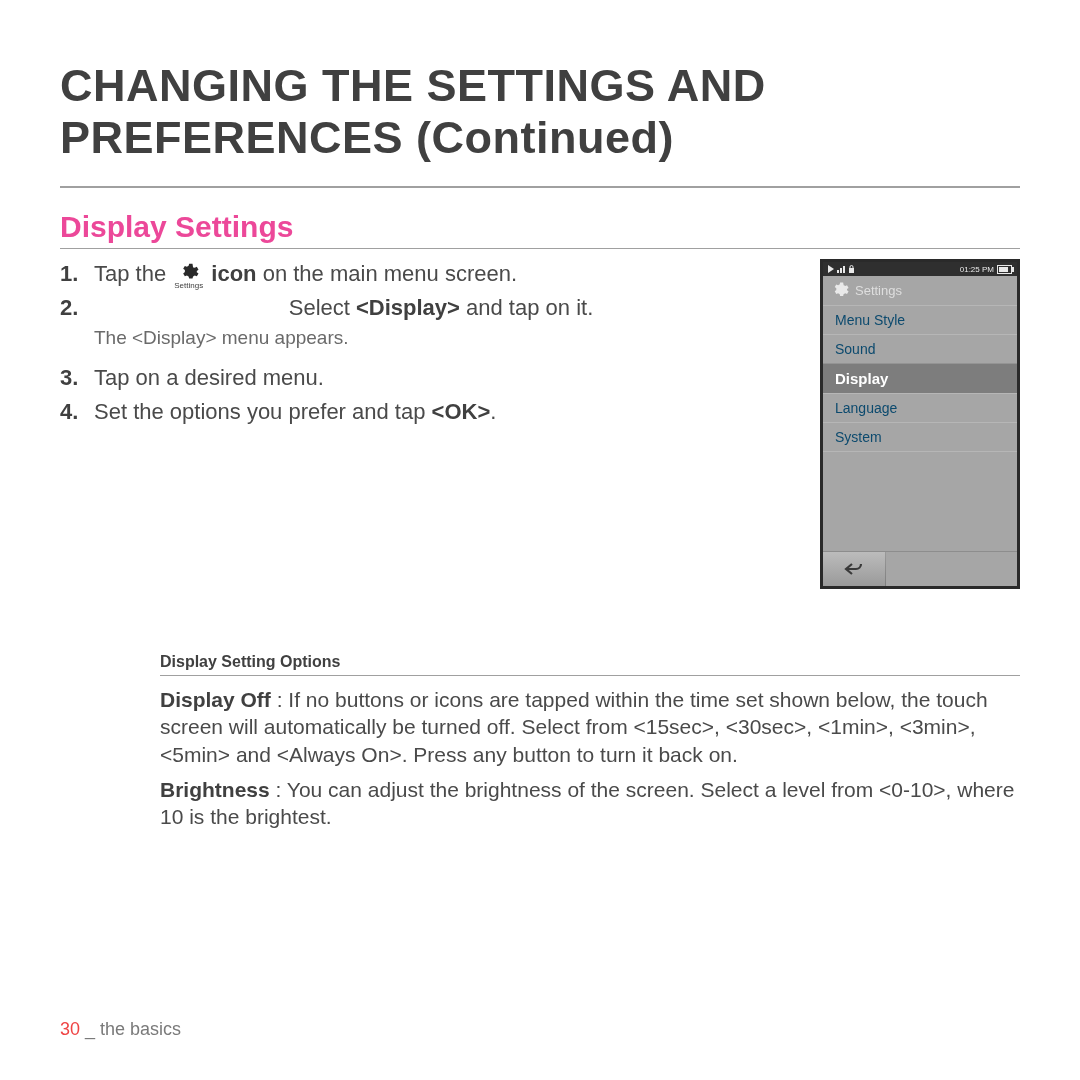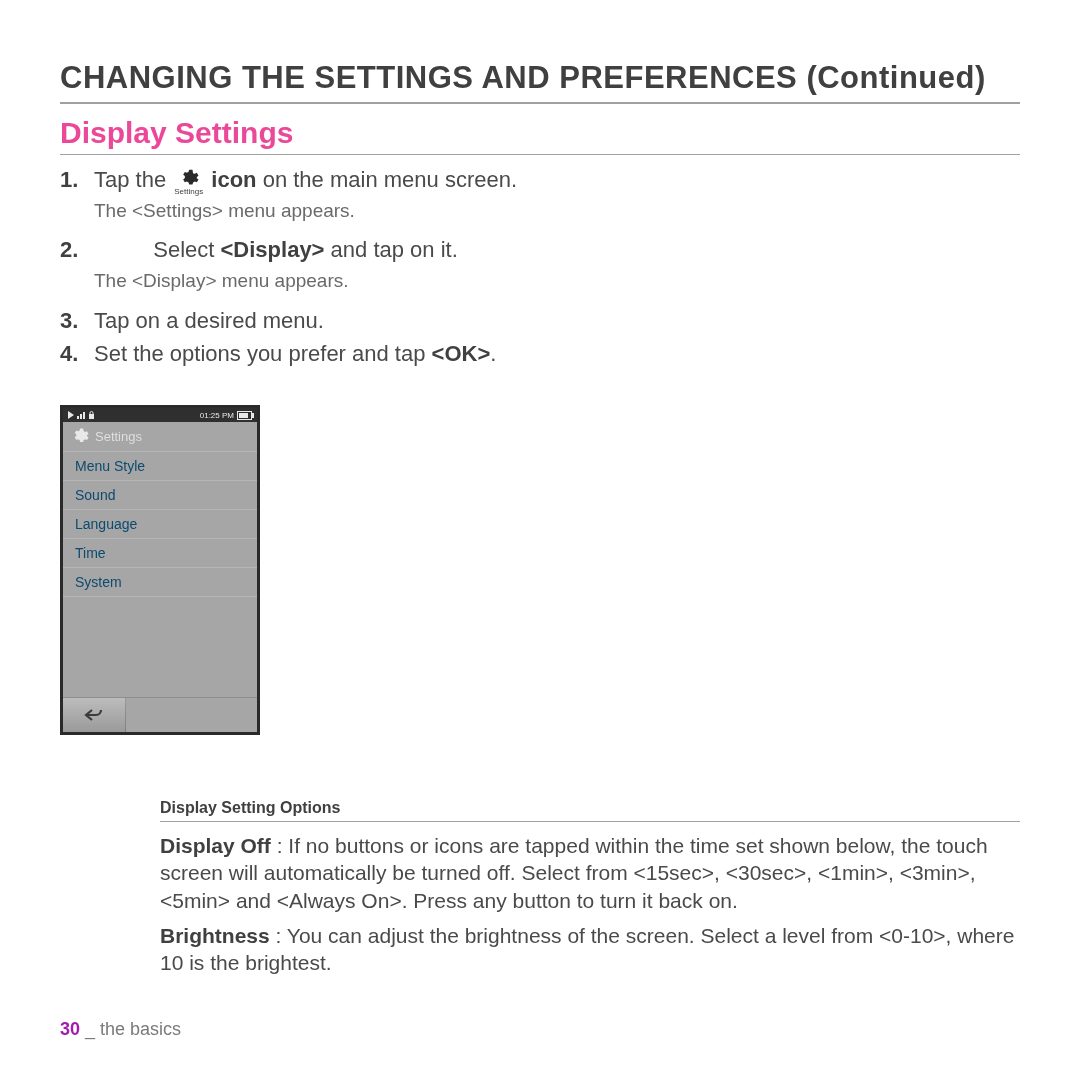--- a/index.html
+++ b/index.html
@@ -12,46 +12,45 @@
     color: #3f3f3f;
   }
   .page {
     position: relative;
     box-sizing: border-box;
     padding: 60px 60px 40px 60px;
     width: 1080px;
     height: 1080px;
   }
   .page-title {
-    font-size: 31px;
+    font-size: 45px;
     font-weight: bold;
     color: #404040;
     border-bottom: 2px solid #a0a0a0;
-    padding-bottom: 6px;
-    margin-bottom: 12px;
+    padding-bottom: 22px;
+    margin-bottom: 22px;
     letter-spacing: 0.5px;
   }
   .section-title {
     font-size: 30px;
     font-weight: bold;
     color: #ec4899;
     border-bottom: 1.5px solid #a0a0a0;
     padding-bottom: 4px;
     margin-bottom: 10px;
   }
   .intro {
     font-size: 22px;
     color: #4a4a4a;
     margin-bottom: 14px;
   }
   .content-row {
     display: flex;
     align-items: flex-start;
     gap: 32px;
-    flex-direction: column;
   }
   .steps {
     flex: 1;
   }
   ol.steps-list {
     list-style: none;
     counter-reset: step;
     margin: 0;
     padding: 0 0 0 28px;
   }
@@ -185,22 +184,22 @@
   .options-body p { margin: 0 0 8px 0; }
 
   .footer {
     position: absolute;
     left: 60px;
     bottom: 40px;
     font-size: 18px;
     color: #7a7a7a;
   }
   .footer .pg {
-    color: #a21caf;
-    font-weight: bold;
+    color: #ef4444;
+    font-weight: normal;
     text-align: right;
   }
 </style>
 </head>
 <body>
 
 <div class="page">
 
   <div class="page-title">CHANGING THE SETTINGS AND PREFERENCES (Continued)</div>
 
@@ -216,21 +215,20 @@
           <span class="settings-icon-wrap">
             <svg width="20" height="20" viewBox="0 0 24 24">
               <path fill="#2a2a2a" d="M12 8a4 4 0 100 8 4 4 0 000-8zm9.4 4a7.6 7.6 0 00-.1-1.2l2.1-1.6-2-3.4-2.5 1a7.7 7.7 0 00-2-.1L16.2 2h-4l-.7 2.6a7.7 7.7 0 00-2 1.1l-2.5-1-2 3.4 2.1 1.6a7.6 7.6 0 000 2.4L5 13.8l2 3.4 2.5-1a7.7 7.7 0 002 1.1l.7 2.6h4l.7-2.6a7.7 7.7 0 002-1.1l2.5 1 2-3.4-2.1-1.6c.1-.4.1-.8.1-1.2z"></path>
             </svg>
             <span class="lbl">Settings</span>
           </span>
           <span class="bold"> icon</span>
           <span> on the main menu screen.</span>
         </li>
       </ol>
-      <div class="subtext">The &lt;Settings&gt; menu appears.</div>
 
       <ol class="steps-list" start="2" style="counter-reset: step 1; text-align: center;">
         <li>
           <span>Select </span><span class="bold">&lt;Display&gt;</span><span> and tap on it.</span>
         </li>
       </ol>
       <div class="subtext">The &lt;Display&gt; menu appears.</div>
 
       <ol class="steps-list" style="counter-reset: step 2;">
         <li>Tap on a desired menu.</li>
@@ -265,22 +263,22 @@
       </div>
       <div class="header">
         <svg width="18" height="18" viewBox="0 0 24 24">
           <path fill="#e9e9e9" d="M12 8a4 4 0 100 8 4 4 0 000-8zm9.4 4a7.6 7.6 0 00-.1-1.2l2.1-1.6-2-3.4-2.5 1a7.7 7.7 0 00-2-1.1L16.2 2h-4l-.7 2.6a7.7 7.7 0 00-2 1.1l-2.5-1-2 3.4 2.1 1.6a7.6 7.6 0 000 2.4L5 13.8l2 3.4 2.5-1a7.7 7.7 0 002 1.1l.7 2.6h4l.7-2.6a7.7 7.7 0 002-1.1l2.5 1 2-3.4-2.1-1.6c.1-.4.1-.8.1-1.2z"></path>
         </svg>
         <span>Settings</span>
       </div>
       <div class="menu" id="device-menu">
           <div class="item">Menu Style</div>
           <div class="item">Sound</div>
+          <div class="item selected">Display</div>
           <div class="item">Language</div>
-          <div class="item">Time</div>
           <div class="item">System</div>
         </div>
       <div class="back-area">
         <div class="back-btn">
           <svg width="22" height="16" viewBox="0 0 22 16">
             <path fill="none" stroke="#3a3a3a" stroke-width="2.2" d="M9 3L3 8l6 5M3 8h10a5 5 0 005-5"></path>
           </svg>
         </div>
       </div>
     </div>

